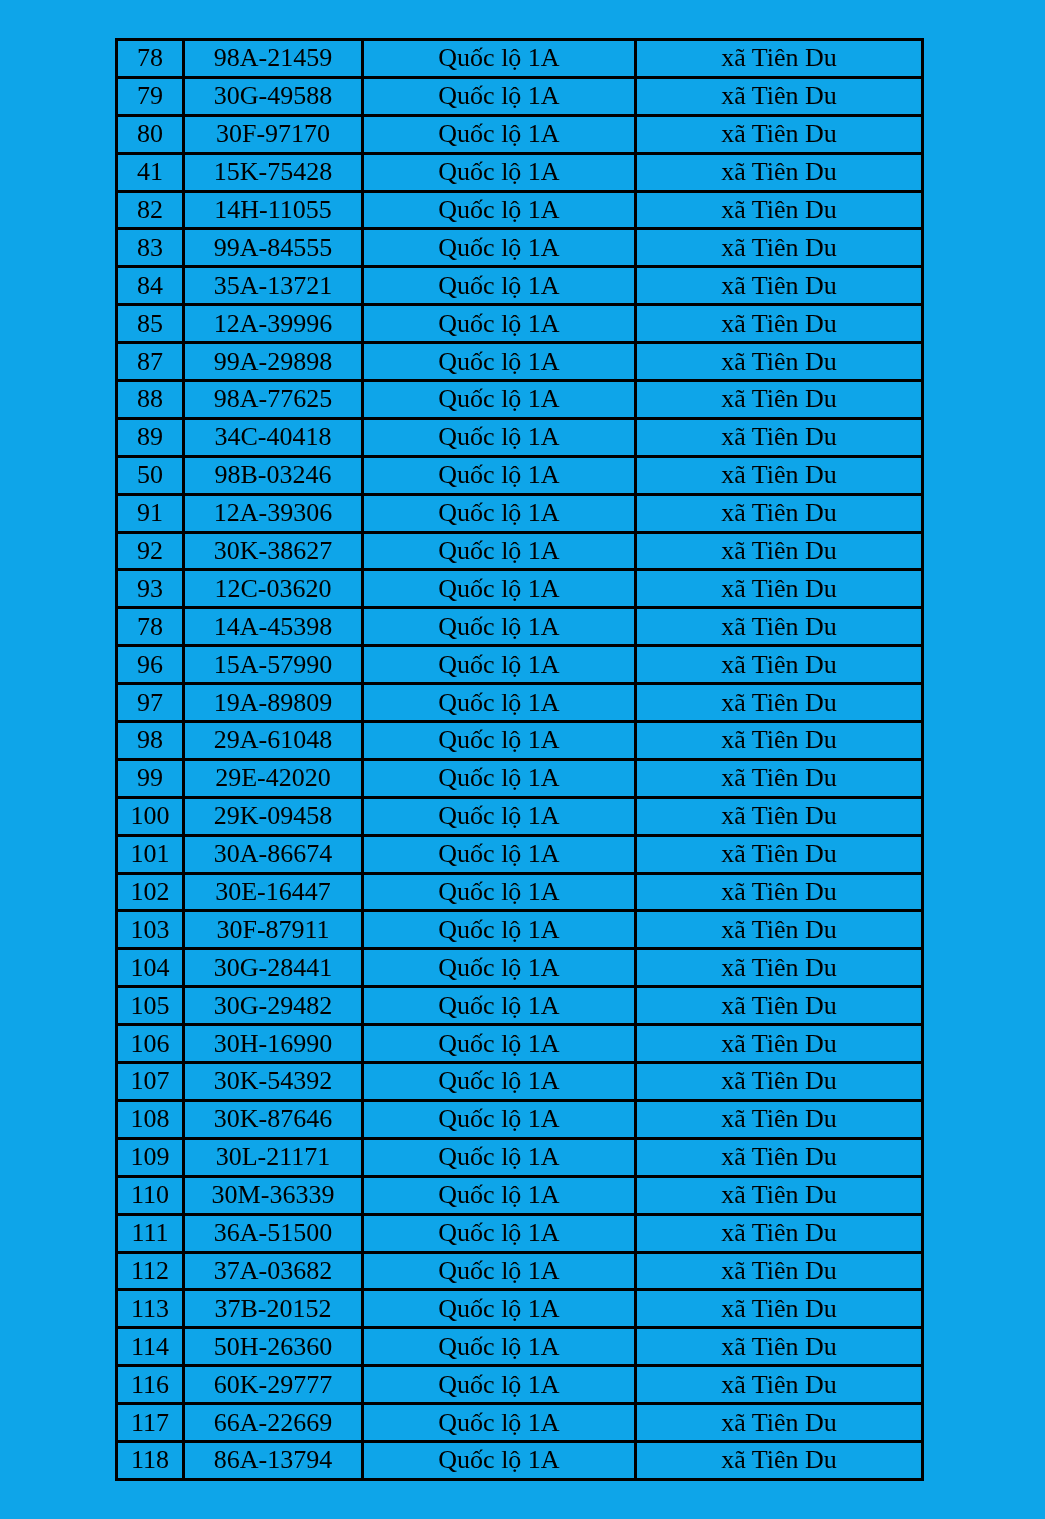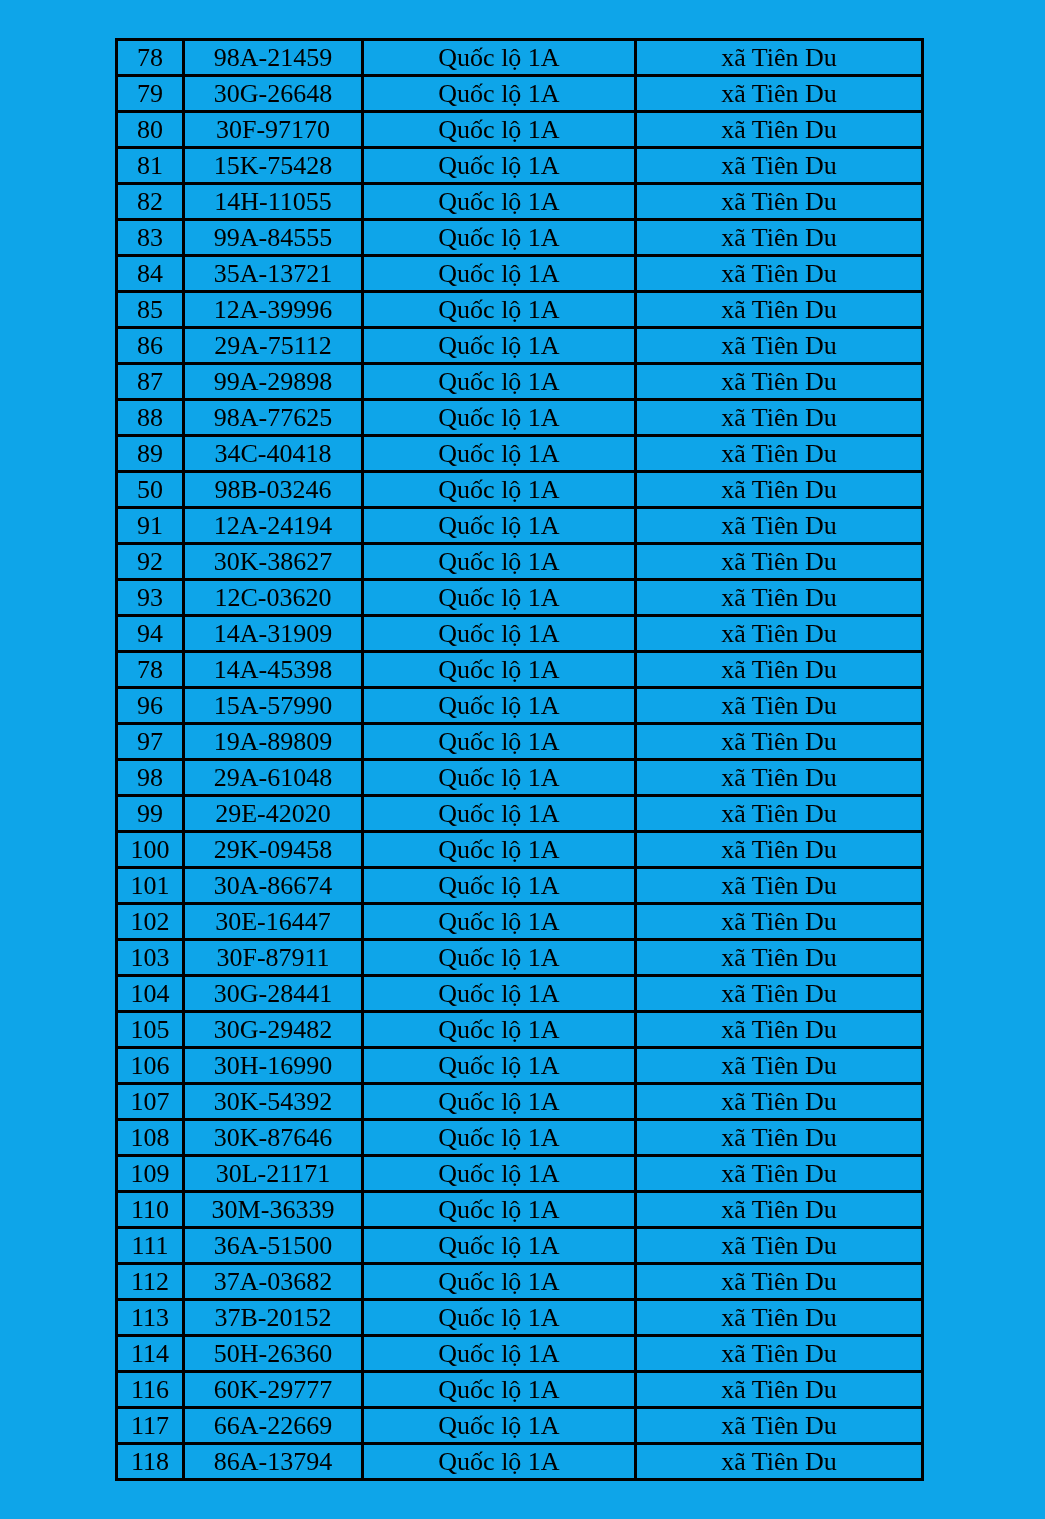--- a/index.html
+++ b/index.html
@@ -48,32 +48,32 @@
     </colgroup>
     <tbody>
         <tr>
           <td>78</td>
           <td>98A-21459</td>
           <td>Quốc lộ 1A</td>
           <td>xã Tiên Du</td>
         </tr>
         <tr>
           <td>79</td>
-          <td>30G-26648</td>
+          <td>30G-49588</td>
           <td>Quốc lộ 1A</td>
           <td>xã Tiên Du</td>
         </tr>
         <tr>
           <td>80</td>
           <td>30F-97170</td>
           <td>Quốc lộ 1A</td>
           <td>xã Tiên Du</td>
         </tr>
         <tr>
-          <td>81</td>
+          <td>41</td>
           <td>15K-75428</td>
           <td>Quốc lộ 1A</td>
           <td>xã Tiên Du</td>
         </tr>
         <tr>
           <td>82</td>
           <td>14H-11055</td>
           <td>Quốc lộ 1A</td>
           <td>xã Tiên Du</td>
         </tr>
@@ -89,26 +89,20 @@
           <td>Quốc lộ 1A</td>
           <td>xã Tiên Du</td>
         </tr>
         <tr>
           <td>85</td>
           <td>12A-39996</td>
           <td>Quốc lộ 1A</td>
           <td>xã Tiên Du</td>
         </tr>
         <tr>
-          <td>86</td>
-          <td>29A-75112</td>
-          <td>Quốc lộ 1A</td>
-          <td>xã Tiên Du</td>
-        </tr>
-        <tr>
           <td>87</td>
           <td>99A-29898</td>
           <td>Quốc lộ 1A</td>
           <td>xã Tiên Du</td>
         </tr>
         <tr>
           <td>88</td>
           <td>98A-77625</td>
           <td>Quốc lộ 1A</td>
           <td>xã Tiên Du</td>
@@ -120,39 +114,33 @@
           <td>xã Tiên Du</td>
         </tr>
         <tr>
           <td>50</td>
           <td>98B-03246</td>
           <td>Quốc lộ 1A</td>
           <td>xã Tiên Du</td>
         </tr>
         <tr>
           <td>91</td>
-          <td>12A-24194</td>
+          <td>12A-39306</td>
           <td>Quốc lộ 1A</td>
           <td>xã Tiên Du</td>
         </tr>
         <tr>
           <td>92</td>
           <td>30K-38627</td>
           <td>Quốc lộ 1A</td>
           <td>xã Tiên Du</td>
         </tr>
         <tr>
           <td>93</td>
           <td>12C-03620</td>
-          <td>Quốc lộ 1A</td>
-          <td>xã Tiên Du</td>
-        </tr>
-        <tr>
-          <td>94</td>
-          <td>14A-31909</td>
           <td>Quốc lộ 1A</td>
           <td>xã Tiên Du</td>
         </tr>
         <tr>
           <td>78</td>
           <td>14A-45398</td>
           <td>Quốc lộ 1A</td>
           <td>xã Tiên Du</td>
         </tr>
         <tr>

